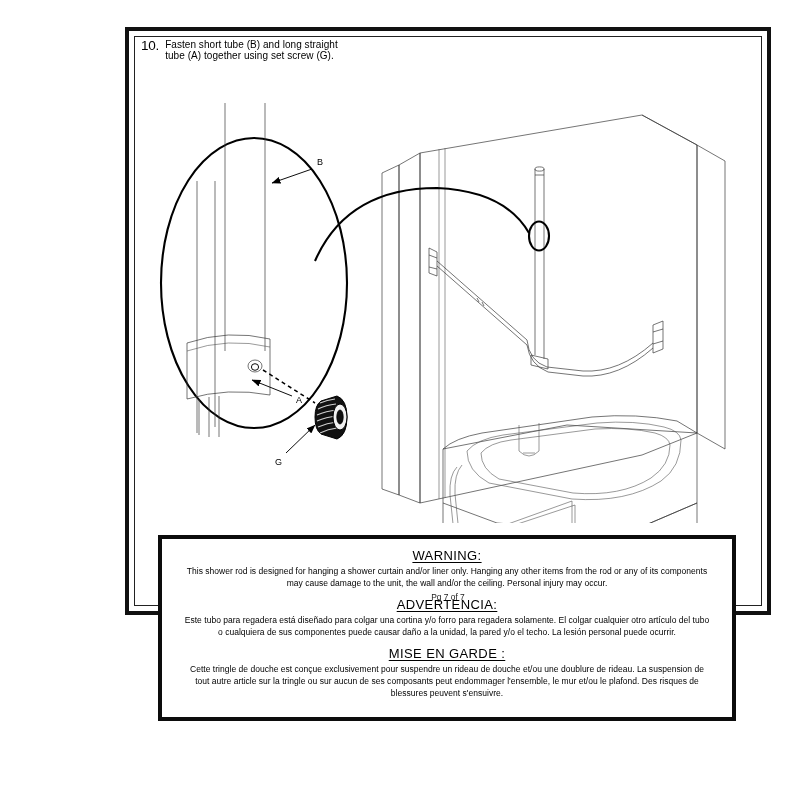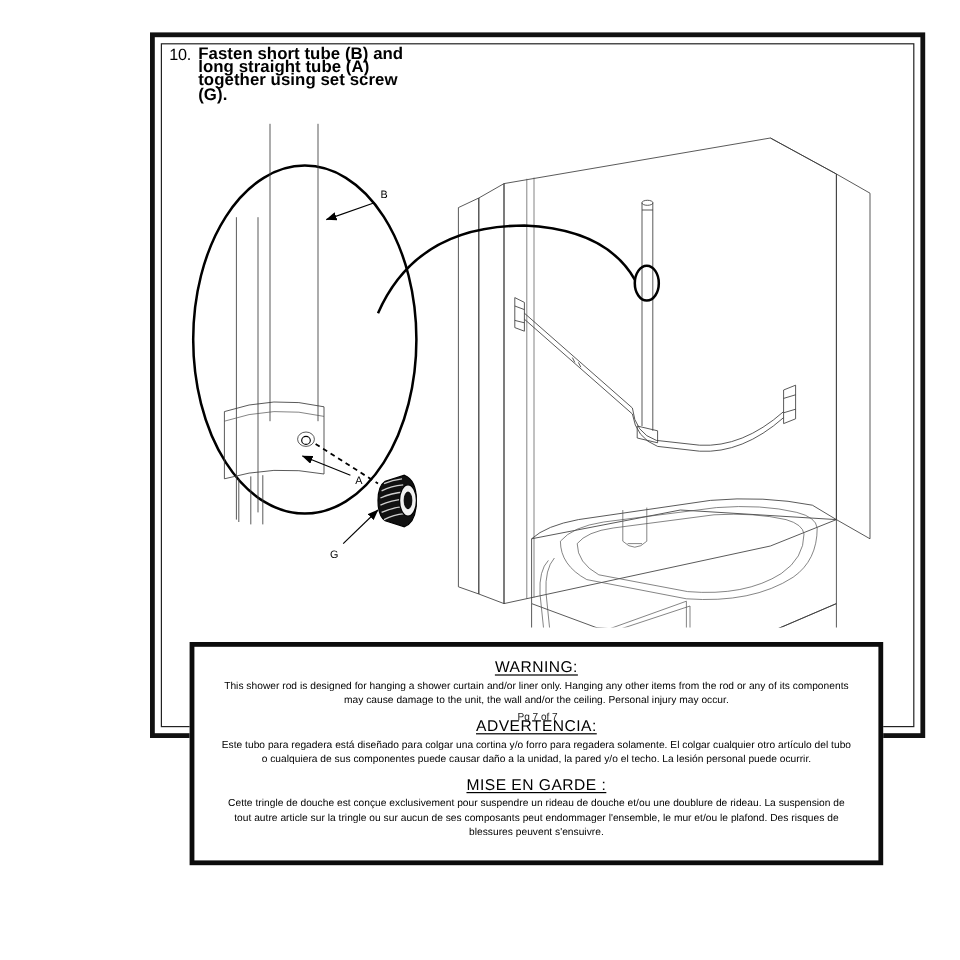--- a/index.html
+++ b/index.html
@@ -62,24 +62,23 @@
   .instr-col.fr { width: 190px; }
 
   .step-num {
     font-size: 13.5px;
     line-height: 14px;
     padding-right: 6px;
     flex: 0 0 auto;
     letter-spacing: -0.2px;
   }
   .instr-text {
-    font-size: 14px;
+    font-size: 10px;
     line-height: 11.2px;
     letter-spacing: 0.05px;
-    font-weight: bold;
   }
 
   
   .art-area {
     position: absolute;
     left: 8px;
     top: 72px;
     width: 622px;
     height: 420px;
   }

